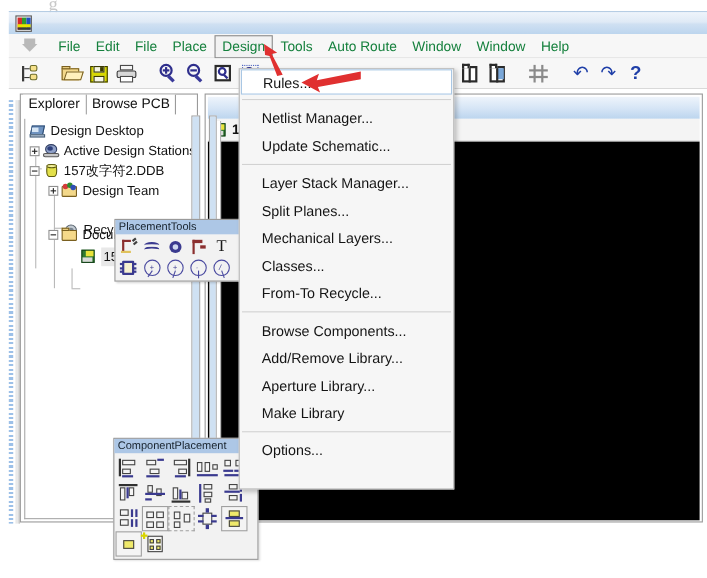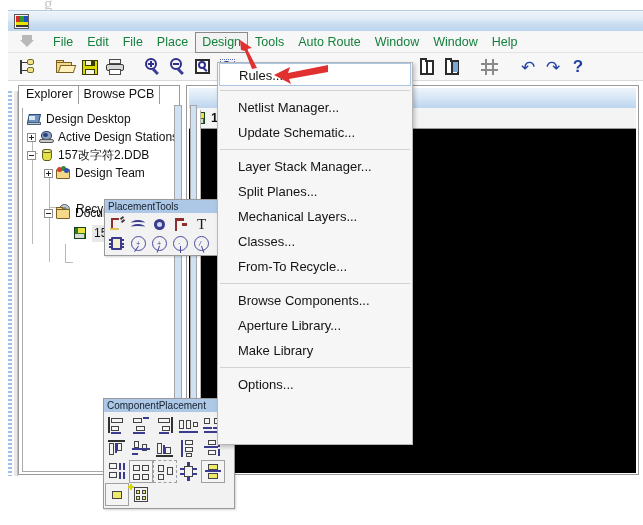--- a/index.html
+++ b/index.html
@@ -962,20 +962,21 @@
     <div class="dd-sep"></div>
 
     <div class="dd-item">Layer Stack Manager...</div>
     <div class="dd-item">Split Planes...</div>
     <div class="dd-item">Mechanical Layers...</div>
     <div class="dd-item">Classes...</div>
     <div class="dd-item">From-To Recycle...</div>
     <div class="dd-sep"></div>
 
     <div class="dd-item">Browse Components...</div>
+    <div class="dd-item">Add/Remove Library...</div>
     <div class="dd-item">Aperture Library...</div>
     <div class="dd-item">Make Library</div>
     <div class="dd-sep"></div>
 
     <div class="dd-item">Options...</div>
   </div>
 
   <svg class="red-arrow" style="left:272px; top:62px;" width="58" height="26" viewBox="0 0 58 26">
     <polygon points="2,13 18,5 16,11 56,3 56,10 17,17 19,22" fill="#e03030"></polygon>
   </svg>

